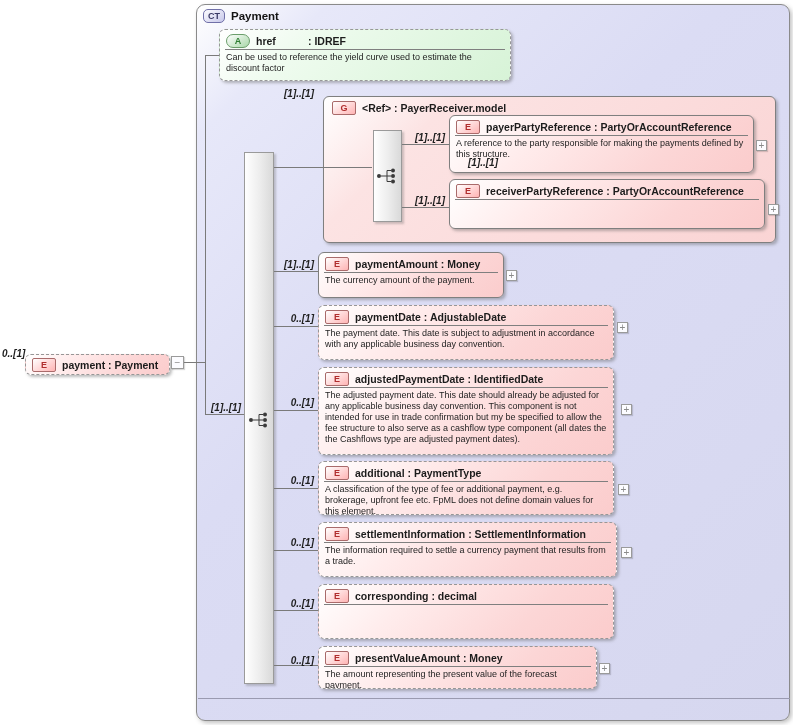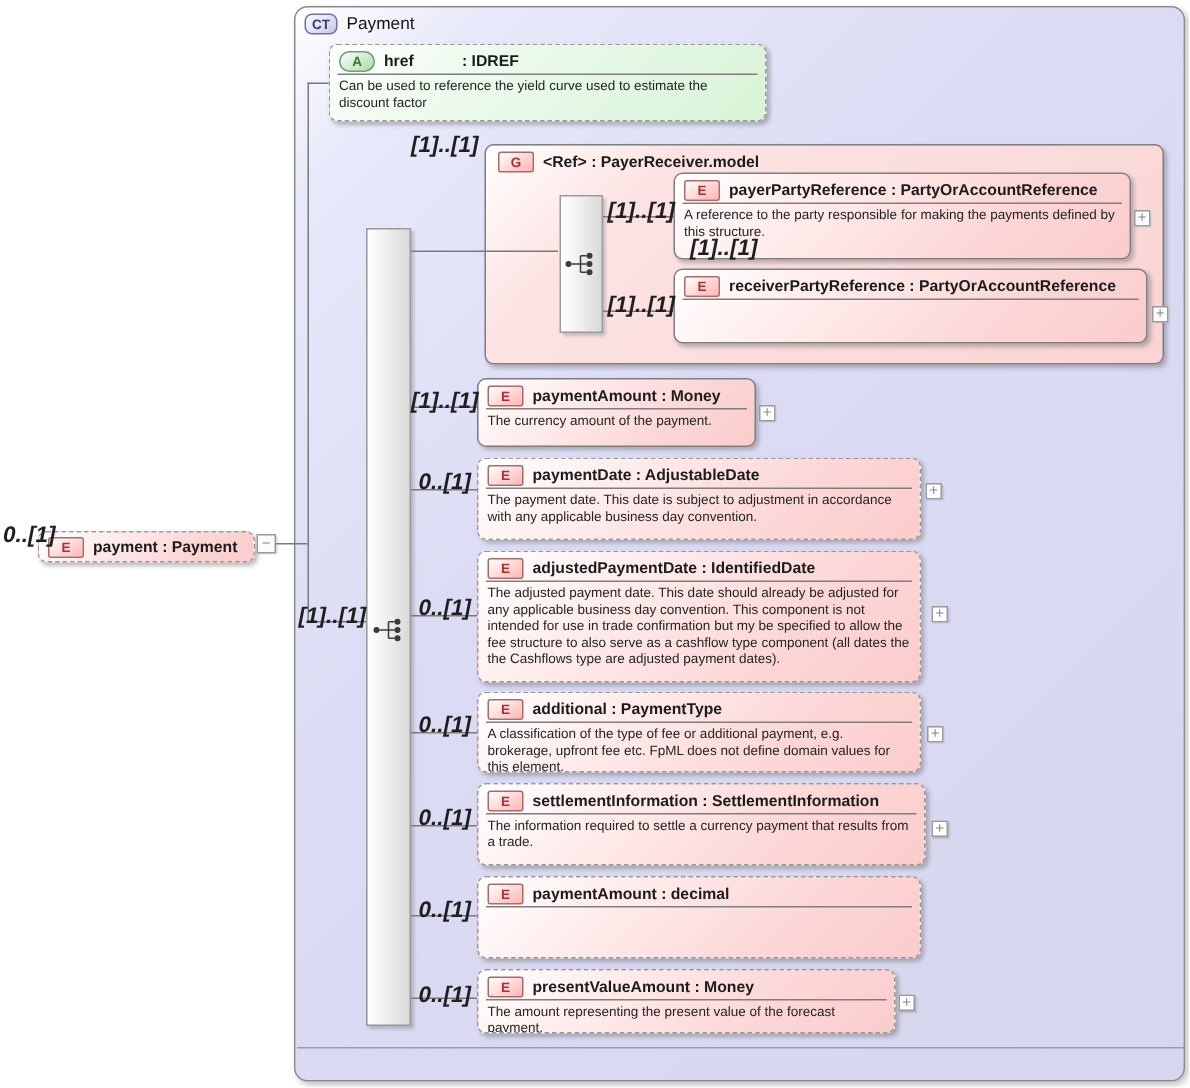--- a/index.html
+++ b/index.html
@@ -35,36 +35,36 @@
   .ehead { display:flex; align-items:center; gap:6px; padding:3px 5px 0 6px; height:18px; white-space:nowrap; }
   .etitle { font-size:10.5px; font-weight:bold; color:#1c1c1c; }
   .sep { border-top:1px solid #7f7f7f; margin:1px 5px 0 5px; }
   .edesc { font-size:9px; line-height:11px; color:#242424; padding:2px 6px 0 6px; }
 
   
   .hl { position:absolute; height:1px; background:#7a7a7a; z-index:30; }
   .vl { position:absolute; width:1px;  background:#7a7a7a; z-index:30; }
 
   
-  .card { position:absolute; font-size:15px; font-weight:bold; font-style:italic;
+  .card { position:absolute; font-size:10px; font-weight:bold; font-style:italic;
           color:#1f1f1f; width:40px; text-align:right; z-index:31; white-space:nowrap; }
 
   
   .seqbar { position:absolute; width:30px; border:1px solid #9a9a9a;
             background:linear-gradient(90deg,#ffffff,#ececec 55%,#d9d9d9 100%);
             box-shadow:2px 2px 2px rgba(90,90,90,.3); z-index:20; }
   .seqicon { position:absolute; z-index:21; }
 
   
   .togglebtn { position:absolute; width:11px; height:11px; border:1px solid #9a9a9a;
                background:#fcfcff; color:#8a8a8a; font-size:10px; line-height:9px;
                text-align:center; z-index:32; box-shadow:1px 1px 1px rgba(0,0,0,.15); cursor:pointer; }
 
   .panel-head { position:absolute; left:6px; top:4px; display:flex; align-items:center; gap:6px; }
-  .panel-title { font-size:11.5px; font-weight:normal; color:#141414; }
+  .panel-title { font-size:11.5px; font-weight:bold; color:#141414; }
   .footnote { position:absolute; left:7px; top:698px; font-size:10px; font-style:italic; color:#242424;margin-top:44px; }
 
   .attr-name { display:inline-block; width:46px; font-size:10.5px; font-weight:bold; color:#1c1c1c; }
   .root-label { font-size:10.5px; font-weight:bold; color:#1c1c1c; white-space:nowrap; }
 </style>
 </head>
 <body>
 
 <div class="stage">
 
@@ -223,21 +223,21 @@
       <div class="sep"></div>
       <div class="edesc">The information required to settle a currency payment that results from a trade.</div>
     </div>
     <div class="togglebtn" style="left:424px; top:542px;">+</div>
 
     <div class="hl" style="left:77px; top:605px; width:44px;"></div>
     <div class="card" style="left:77px; top:593px;">0..[1]</div>
     <div class="ebox dashed" style="left:121px; top:579px; width:296px; height:55px;">
       <div class="ehead">
         <span class="badge badge-e">E</span>
-        <span class="etitle">paymentAmount : decimal</span>
+        <span class="etitle">corresponding : decimal</span>
       </div>
       <div class="sep"></div>
     </div>
 
     <div class="hl" style="left:77px; top:660px; width:44px;"></div>
     <div class="card" style="left:77px; top:650px;">0..[1]</div>
     <div class="ebox dashed" style="left:121px; top:641px; width:279px; height:43px;">
       <div class="ehead">
         <span class="badge badge-e">E</span>
         <span class="etitle">presentValueAmount : Money</span>

